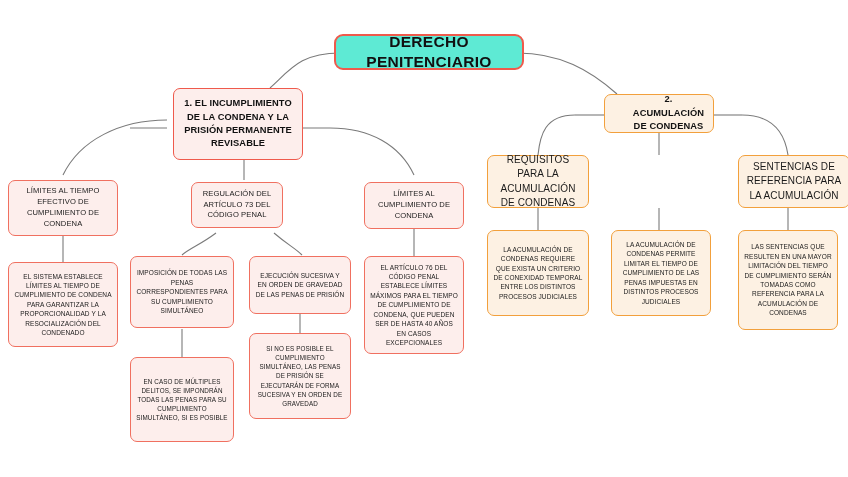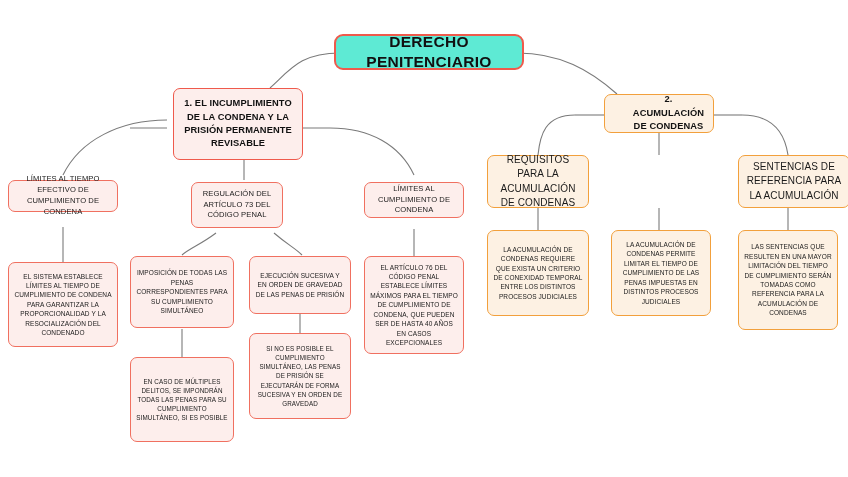--- a/index.html
+++ b/index.html
@@ -146,21 +146,21 @@
   </svg>
 
   <div class="node root" style="left:334px; top:34px; width:190px; height:36px;">
     <span>DERECHO PENITENCIARIO</span>
   </div>
 
   <div class="node lvl1-red" style="left:173px; top:88px; width:130px; height:72px;">
     <span>1. EL INCUMPLIMIENTO DE LA CONDENA Y LA PRISIÓN PERMANENTE REVISABLE</span>
   </div>
 
-  <div class="node lvl2-red" style="left:8px; top:180px; width:110px; height:32px;">
+  <div class="node lvl2-red" style="left:8px; top:180px; width:110px; height:56px;">
     <span>LÍMITES AL TIEMPO EFECTIVO DE CUMPLIMIENTO DE CONDENA</span>
   </div>
 
   <div class="node lvl3-red" style="left:8px; top:262px; width:110px; height:85px;">
     <span>EL SISTEMA ESTABLECE LÍMITES AL TIEMPO DE CUMPLIMIENTO DE CONDENA PARA GARANTIZAR LA PROPORCIONALIDAD Y LA RESOCIALIZACIÓN DEL CONDENADO</span>
   </div>
 
   <div class="node lvl2-red" style="left:191px; top:182px; width:92px; height:46px;">
     <span>REGULACIÓN DEL ARTÍCULO 73 DEL CÓDIGO PENAL</span>
   </div>
@@ -174,21 +174,21 @@
   </div>
 
   <div class="node lvl3-red" style="left:249px; top:256px; width:102px; height:58px;">
     <span>EJECUCIÓN SUCESIVA Y EN ORDEN DE GRAVEDAD DE LAS PENAS DE PRISIÓN</span>
   </div>
 
   <div class="node lvl4-red" style="left:249px; top:333px; width:102px; height:86px;">
     <span>SI NO ES POSIBLE EL CUMPLIMIENTO SIMULTÁNEO, LAS PENAS DE PRISIÓN SE EJECUTARÁN DE FORMA SUCESIVA Y EN ORDEN DE GRAVEDAD</span>
   </div>
 
-  <div class="node lvl2-red" style="left:364px; top:182px; width:100px; height:36px;">
+  <div class="node lvl2-red" style="left:364px; top:182px; width:100px; height:47px;">
     <span>LÍMITES AL CUMPLIMIENTO DE CONDENA</span>
   </div>
 
   <div class="node lvl3-red" style="left:364px; top:256px; width:100px; height:98px;">
     <span>EL ARTÍCULO 76 DEL CÓDIGO PENAL ESTABLECE LÍMITES MÁXIMOS PARA EL TIEMPO DE CUMPLIMIENTO DE CONDENA, QUE PUEDEN SER DE HASTA 40 AÑOS EN CASOS EXCEPCIONALES</span>
   </div>
 
   <div class="node lvl1-orange" style="left:604px; top:94px; width:110px; height:39px;">
     <span>2. ACUMULACIÓN DE CONDENAS</span>
   </div>

